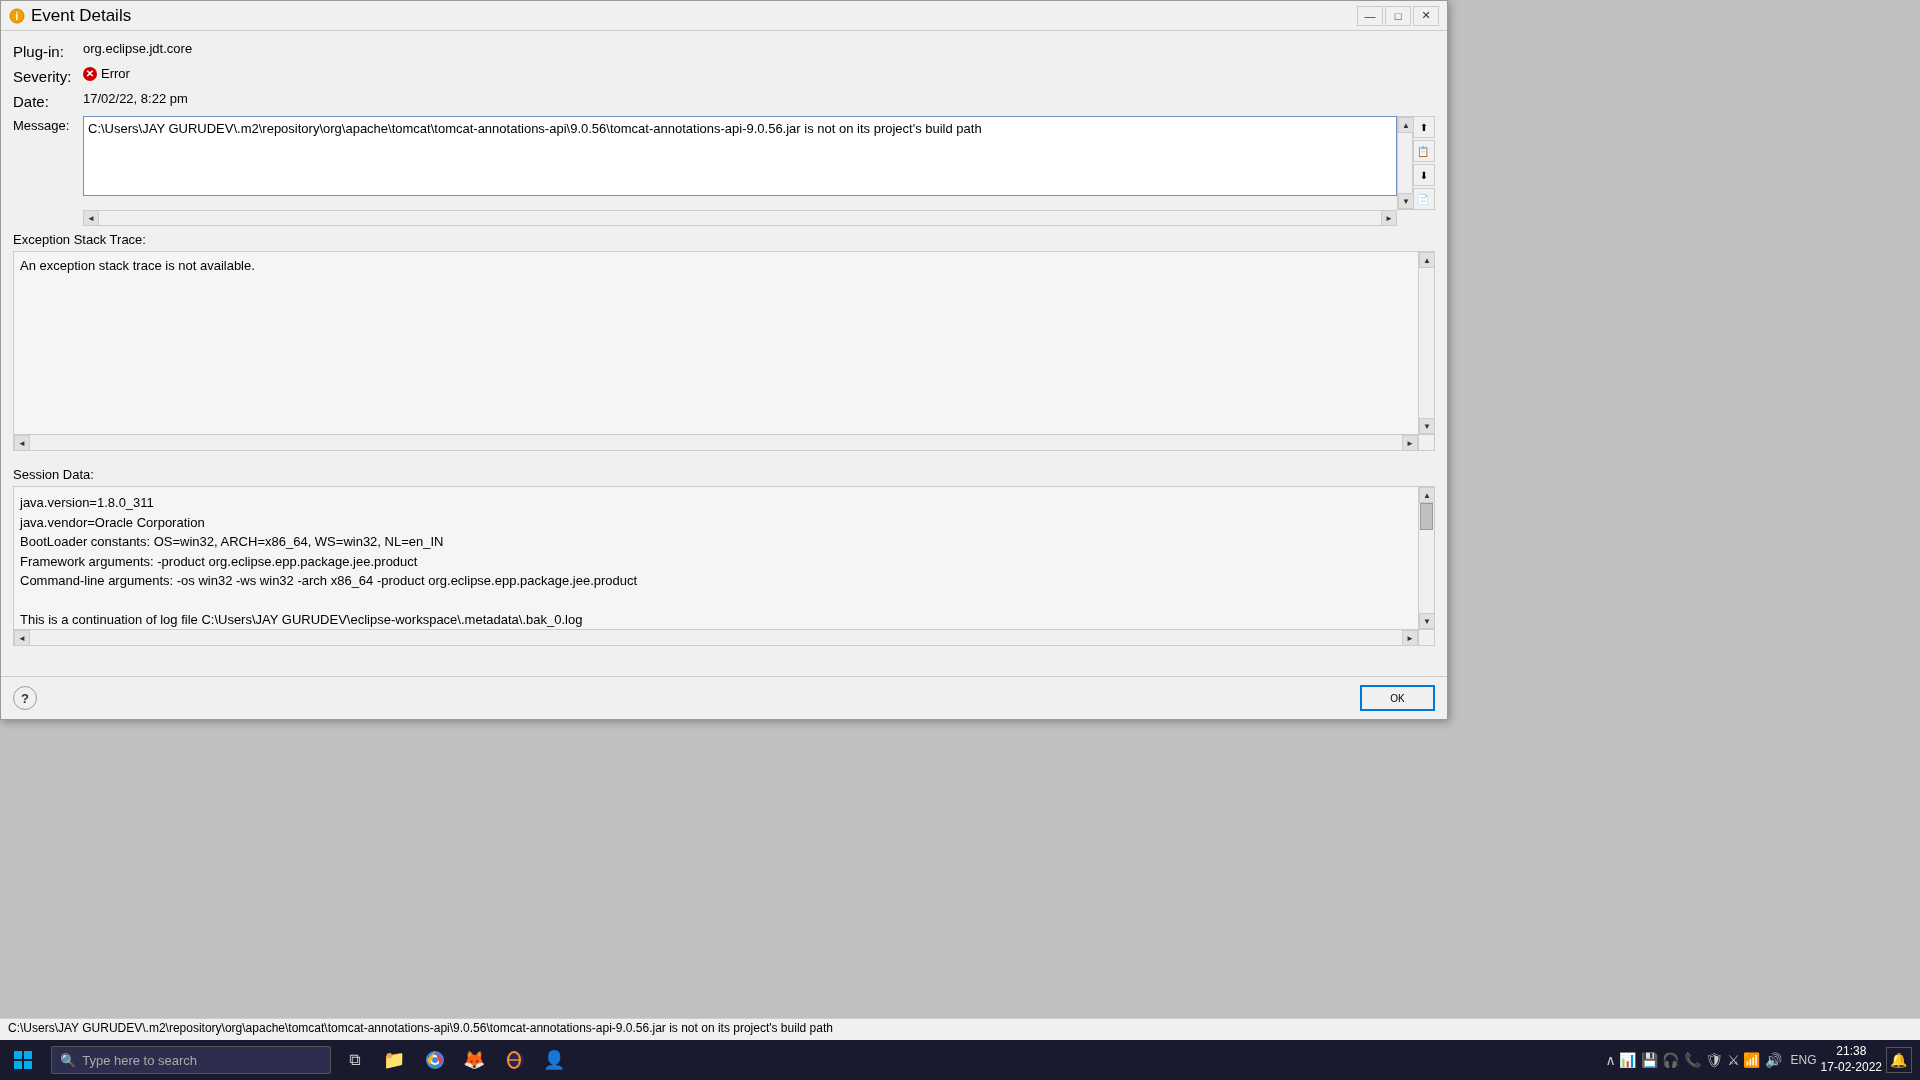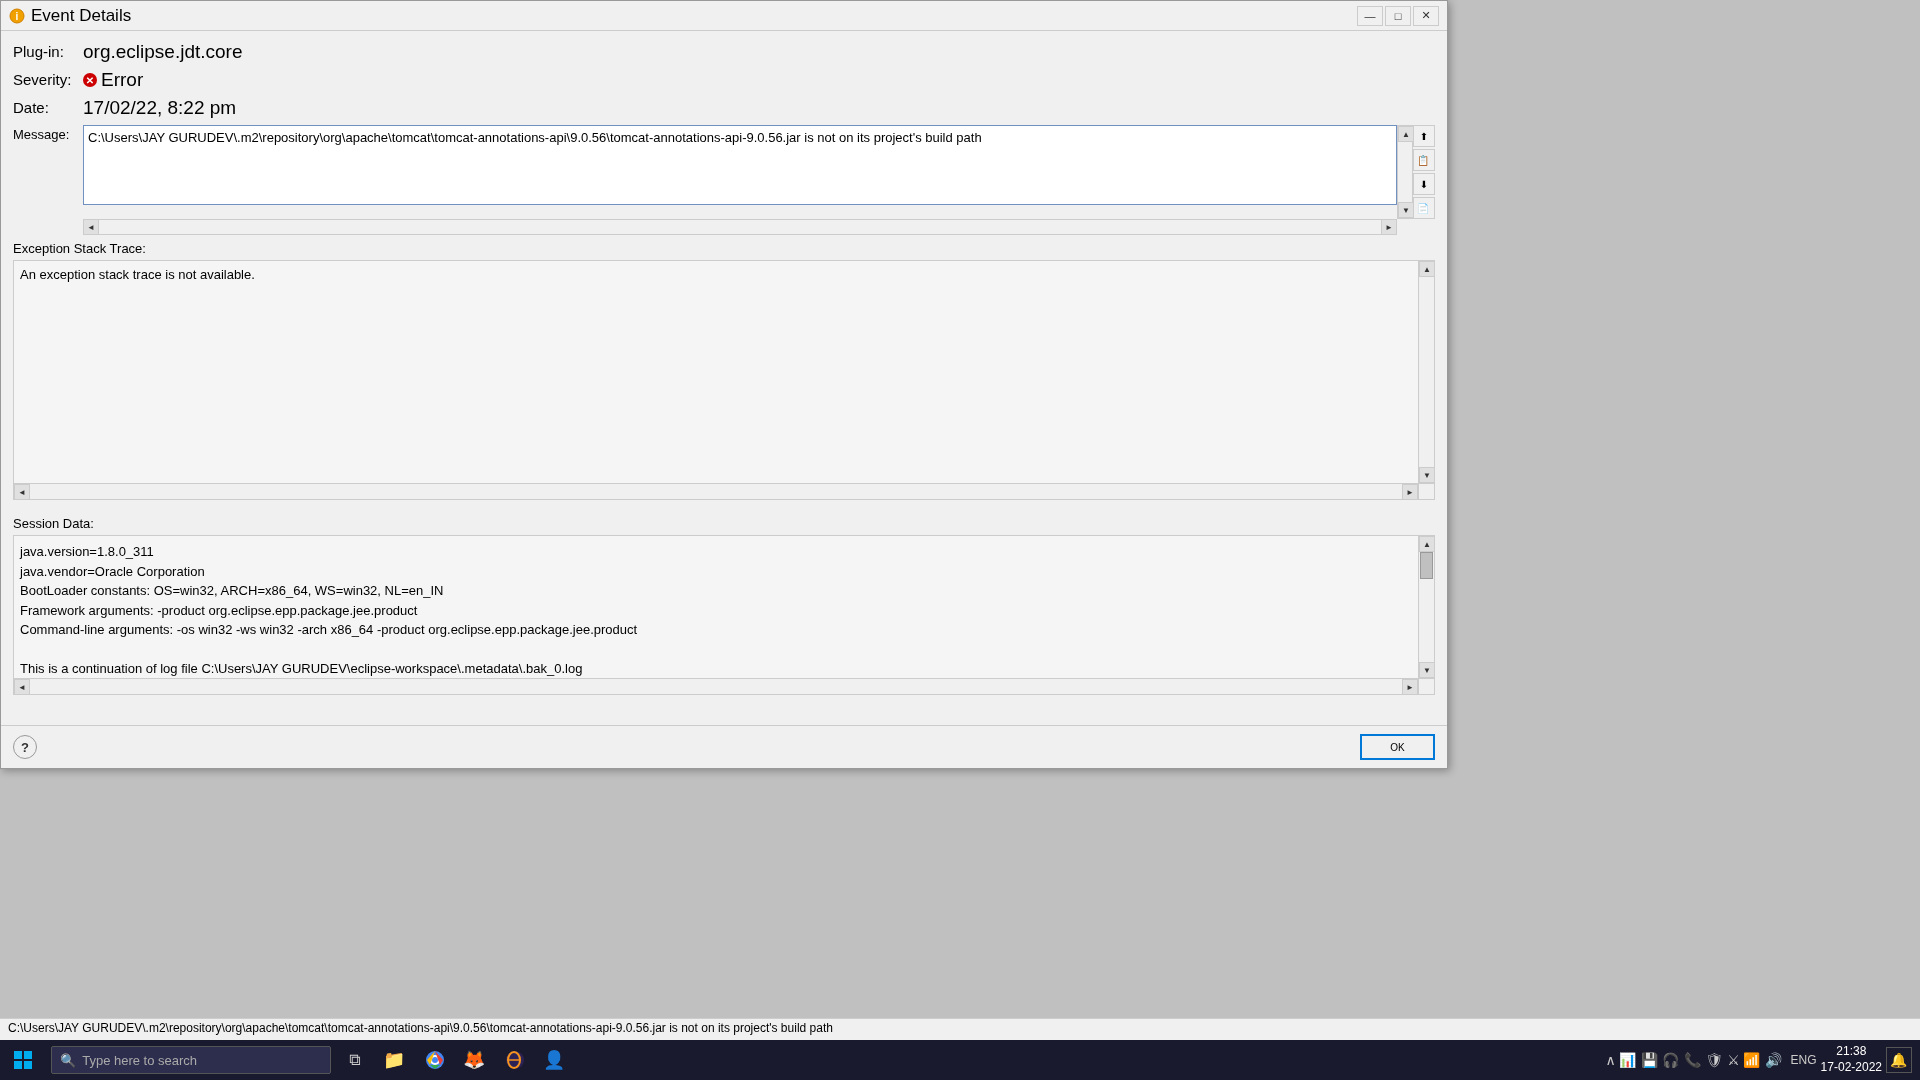--- a/index.html
+++ b/index.html
@@ -82,21 +82,21 @@
 
     .field-label {
       width: 70px;
       font-size: 15px;
       color: #000;
       flex-shrink: 0;
       padding-top: 2px;
     }
 
     .field-value {
-      font-size: 19px;
+      font-size: 13px;
       color: #000;
     }
 
     .severity-row {
       display: flex;
       align-items: center;
       gap: 4px;
     }
 
     .error-icon {
@@ -168,21 +168,21 @@
       color: #000;
       margin-bottom: 4px;
       margin-top: 4px;
     }
 
     
     .stack-trace-container {
       position: relative;
       border: 1px solid #ccc;
       background: #f5f5f5;
-      height: 240px;
+      height: 200px;
       margin-bottom: 0;
     }
 
     .stack-trace-text {
       padding: 6px;
       font-size: 13px;
       color: #000;
     }
 
     .stack-trace-scrollbar-v {

